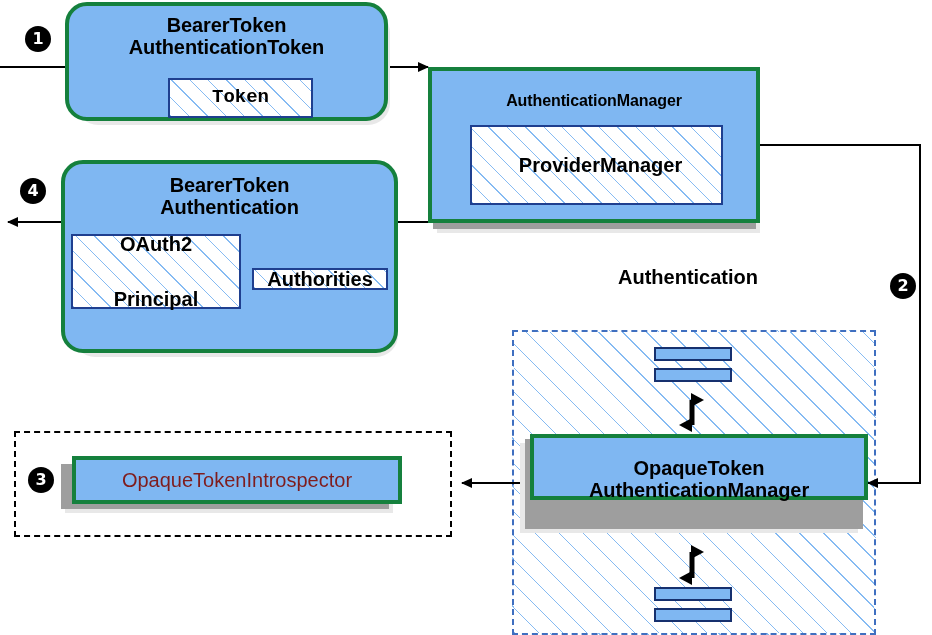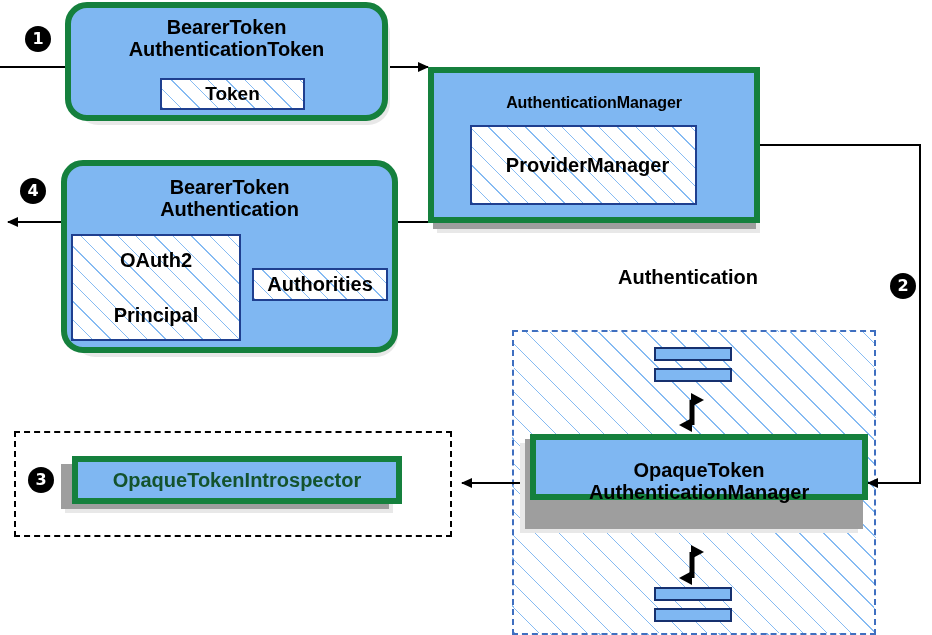--- a/index.html
+++ b/index.html
@@ -44,21 +44,21 @@
   .shadow-near {
     position: absolute;
     box-sizing: border-box;
     z-index: 8;
   }
   .shadow-far  { background: #e8e8e8; }
   .shadow-near { background: #9e9e9e; }
 
   .blue-box {
     background: #7fb7f2;
-    border: 6px solid #15803d;
+    border: 4px solid #15803d;
     box-sizing: border-box;
   }
   .rounded { border-radius: 22px; }
 
   .node-title {
     position: absolute;
     left: 0;
     right: 0;
     text-align: center;
     font-weight: bold;
@@ -200,64 +200,64 @@
   <div class="dashed-black" style="left:14px; top:431px; width:438px; height:106px;"></div>
 
   <div class="shadow-far" style="left:76px; top:11px; width:314px; height:114px; border-radius:22px;"></div>
   <div class="shadow-near" style="left:71px; top:7px; width:314px; height:114px; border-radius:22px;"></div>
   <div class="node blue-box rounded" style="left:65px; top:2px; width:323px; height:119px;">
     <div class="node-title" style="top:8px; font-size:20px;">
       <div>BearerToken</div>
       <div>AuthenticationToken</div>
     </div>
   </div>
-  <div class="hatch-box" style="left:160px; top:78px; width:145px; height:32px;">
+  <div class="hatch-box" style="left:168px; top:78px; width:145px; height:40px;font-family:Liberation Mono, monospace;">
     <span style="font-size:19px;">Token</span>
   </div>
 
   <div class="shadow-far" style="left:437px; top:78px; width:323px; height:155px;"></div>
   <div class="shadow-near" style="left:433px; top:74px; width:323px; height:155px;"></div>
   <div class="node blue-box" style="left:428px; top:67px; width:332px; height:156px;">
     <div class="node-title" style="top:21px; font-size:16px;">AuthenticationManager</div>
   </div>
-  <div class="hatch-box" style="left:470px; top:125px; width:227px; height:80px;padding-left:8px;">
+  <div class="hatch-box" style="left:470px; top:125px; width:253px; height:80px;padding-left:8px;">
     <span style="font-size:20px;">ProviderManager</span>
   </div>
 
   <div class="shadow-far" style="left:73px; top:172px; width:325px; height:185px; border-radius:22px;"></div>
   <div class="shadow-near" style="left:68px; top:167px; width:325px; height:185px; border-radius:22px;"></div>
   <div class="node blue-box rounded" style="left:61px; top:160px; width:337px; height:193px;">
     <div class="node-title" style="top:10px; font-size:20px;">
       <div>BearerToken</div>
       <div>Authentication</div>
     </div>
   </div>
-  <div class="hatch-box" style="left:71px; top:234px; width:170px; height:107px;justify-content:center;">
+  <div class="hatch-box" style="left:71px; top:234px; width:170px; height:75px;justify-content:center;">
     <span style="font-size:20px;">
       <span style="display:block;">OAuth2</span>
       <span style="display:block;margin-top:33px;">Principal</span>
     </span>
   </div>
-  <div class="hatch-box" style="left:252px; top:268px; width:136px; height:33px;">
+  <div class="hatch-box" style="left:252px; top:268px; width:136px; height:22px;">
     <span style="font-size:20px;">Authorities</span>
   </div>
 
   <div class="shadow-far" style="left:520px; top:443px; width:338px; height:90px;"></div>
   <div class="shadow-near" style="left:525px; top:439px; width:338px; height:90px;"></div>
   <div class="node blue-box" style="left:530px; top:434px; width:338px; height:66px;">
     <div class="node-title" style="top:19px; font-size:20px;">
       <div>OpaqueToken</div>
       <div>AuthenticationManager</div>
     </div>
   </div>
 
   <div class="shadow-far" style="left:65px; top:468px; width:328px; height:45px;"></div>
   <div class="shadow-near" style="left:61px; top:464px; width:328px; height:45px;"></div>
   <div class="node blue-box" style="left:72px; top:456px; width:330px; height:48px; display:flex; align-items:center; justify-content:center;">
-    <span style="font-size:20px; font-weight:bold; color:#14532d;">OpaqueTokenIntrospector</span>
+    <span style="font-size:20px; font-weight:normal; color:#7f1d1d;">OpaqueTokenIntrospector</span>
   </div>
 
   <div class="marker" style="left:25px; top:26px;">
     <span>1</span>
   </div>
   <div class="marker" style="left:890px; top:273px;">
     <span>2</span>
   </div>
   <div class="marker" style="left:28px; top:467px;">
     <span>3</span>

